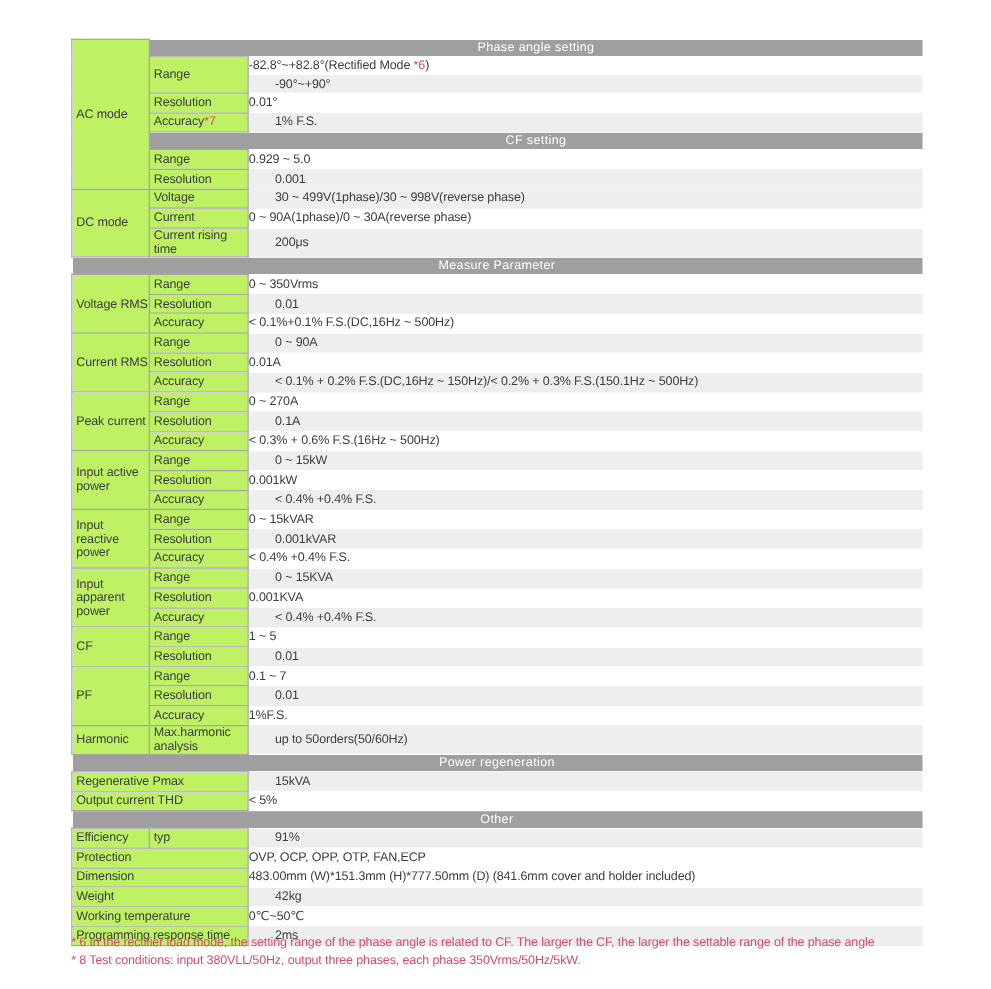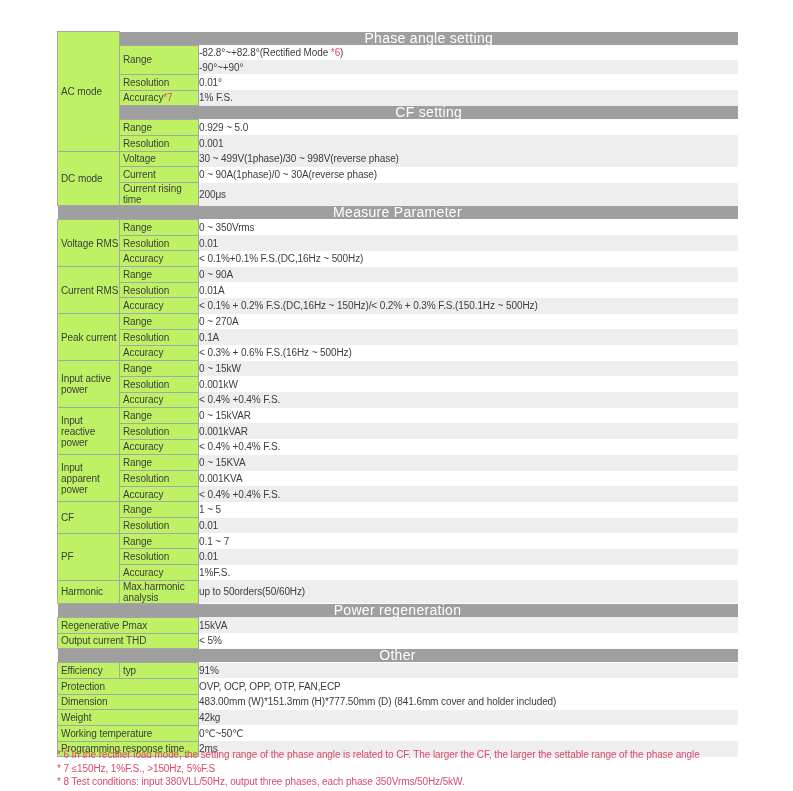--- a/index.html
+++ b/index.html
@@ -4,25 +4,25 @@
 <style>
   html,body{margin:0;padding:0;background:#fff;}
   .page{position:relative;width:793px;height:791px;background:#ffffff;overflow:hidden;
         font-family:"Liberation Sans","DejaVu Sans",sans-serif;color:#3d3d3d;}
   table.spec{position:absolute;left:57px;top:31px;width:680px;border-collapse:collapse;table-layout:fixed;}
   td{padding:0;font-size:10px;line-height:11px;letter-spacing:-0.1px;overflow:hidden;
      font-family:"Liberation Sans","DejaVu Sans",sans-serif;}
   tr.b td{height:13px;}
   tr.v td{height:14.7px;}
   td.bar{background:var(--bar,#9f9f9f);color:#fff;text-align:center;vertical-align:middle;
-         font-size:14px;letter-spacing:0.3px;}
+         font-size:10px;letter-spacing:0.3px;}
   td.cat, td.lbl{border:1px solid var(--bord,#a6a6a6);background:#bef264;vertical-align:middle;
                  padding-left:3px;color:#3d3d3d;}
   td.val{text-align:left;vertical-align:middle;color:#3d3d3d;}
-  td.val.g{background:var(--stripe,#eeeeee);}
+  td.val.g{background:var(--stripe,#eeeeee);padding-left:21px;}
   .red{color:var(--red,#d84a6e);}
   .fnotes{position:absolute;left:57px;top:748px;width:716px;font-size:10px;line-height:13.6px;
           letter-spacing:-0.1px;color:var(--red,#d84a6e);}
 </style>
 </head>
 <body>
 
 <div class="page">
   <table class="spec">
     <colgroup>
@@ -218,16 +218,15 @@
           <td class="val">0℃~50℃</td>
         </tr>
         <tr class="v">
           <td class="lbl" colspan="2">Programming response time</td>
           <td class="val g">2ms</td>
         </tr>
       </tbody>
   </table>
   <div class="fnotes" id="fnotes">
       <div>* 6 In the rectifier load mode, the setting range of the phase angle is related to CF. The larger the CF, the larger the settable range of the phase angle</div>
-      <div>* 7 ≤150Hz, 1%F.S., &gt;150Hz, 5%F.S</div>
       <div>* 8 Test conditions: input 380VLL/50Hz, output three phases, each phase 350Vrms/50Hz/5kW.</div>
     </div>
 </div>
 
 </body></html>

